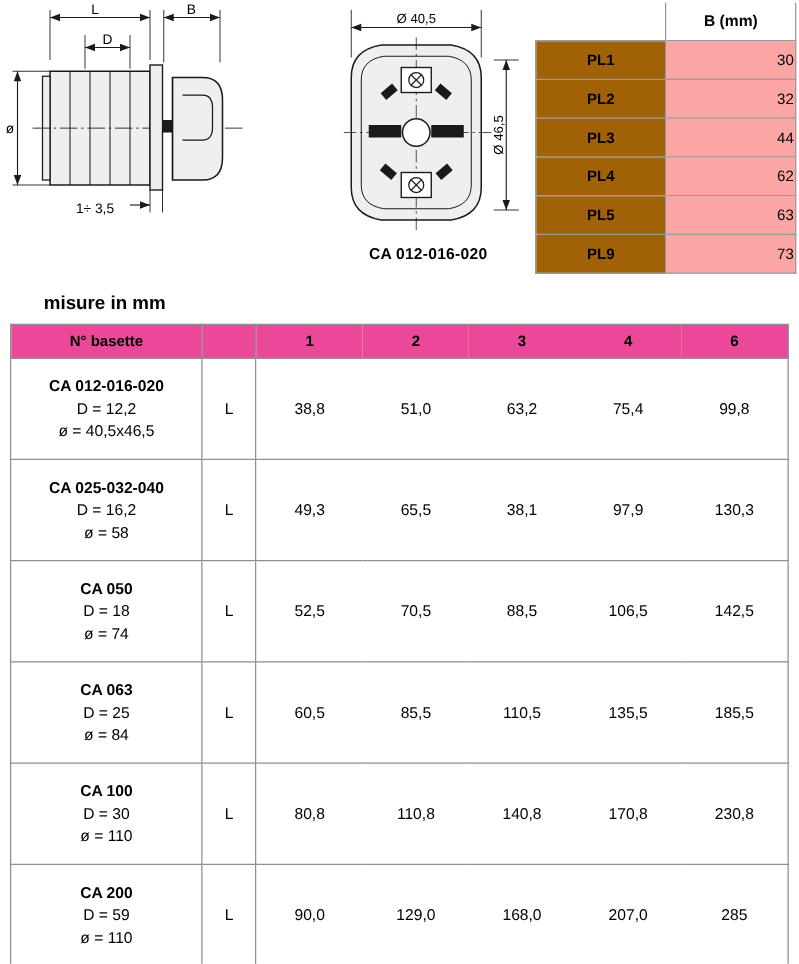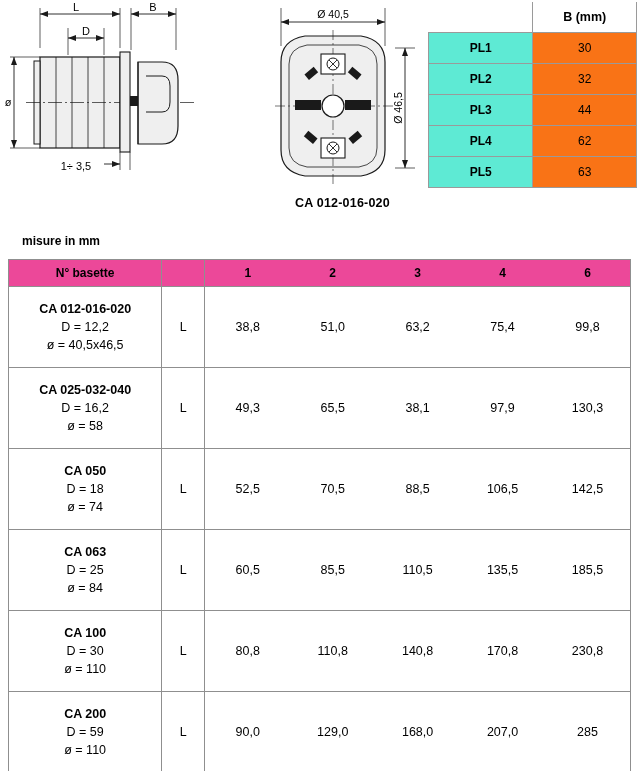--- a/index.html
+++ b/index.html
@@ -70,36 +70,37 @@
     border-top: none;
     font-weight: bold;
     font-size: 12.5px;
     background: #ffffff;
   }
   .pl-table thead th.blank {
     border-left: none;
     border-top: none;
   }
   .pl-table tbody td.label {
-    background: #5eead4;
+    background: #a16207;
     font-weight: bold;
     width: 104px;
   }
   .pl-table tbody td.value {
-    background: #f97316;
+    background: #fca5a5;
     width: 103px;
     font-weight: normal;
+    text-align: right;
   }
 
   
   .misure {
     position: absolute;
-    left: 22px;
+    left: 35px;
     top: 234px;
-    font-size: 12px;
+    font-size: 15px;
     font-weight: bold;
   }
 
   
   .main-table {
     position: absolute;
     left: 8px;
     top: 259px;
     width: 623px;
     border-collapse: collapse;
@@ -300,20 +301,24 @@
         <td class="value">44</td>
       </tr>
       <tr>
         <td class="label">PL4</td>
         <td class="value">62</td>
       </tr>
       <tr>
         <td class="label">PL5</td>
         <td class="value">63</td>
       </tr>
+      <tr>
+        <td class="label">PL9</td>
+        <td class="value">73</td>
+      </tr>
     </tbody>
   </table>
 </div>
 
 <div class="misure">misure in mm</div>
 
 <table class="main-table">
   <thead>
     <tr>
       <th class="first">N° basette</th>

